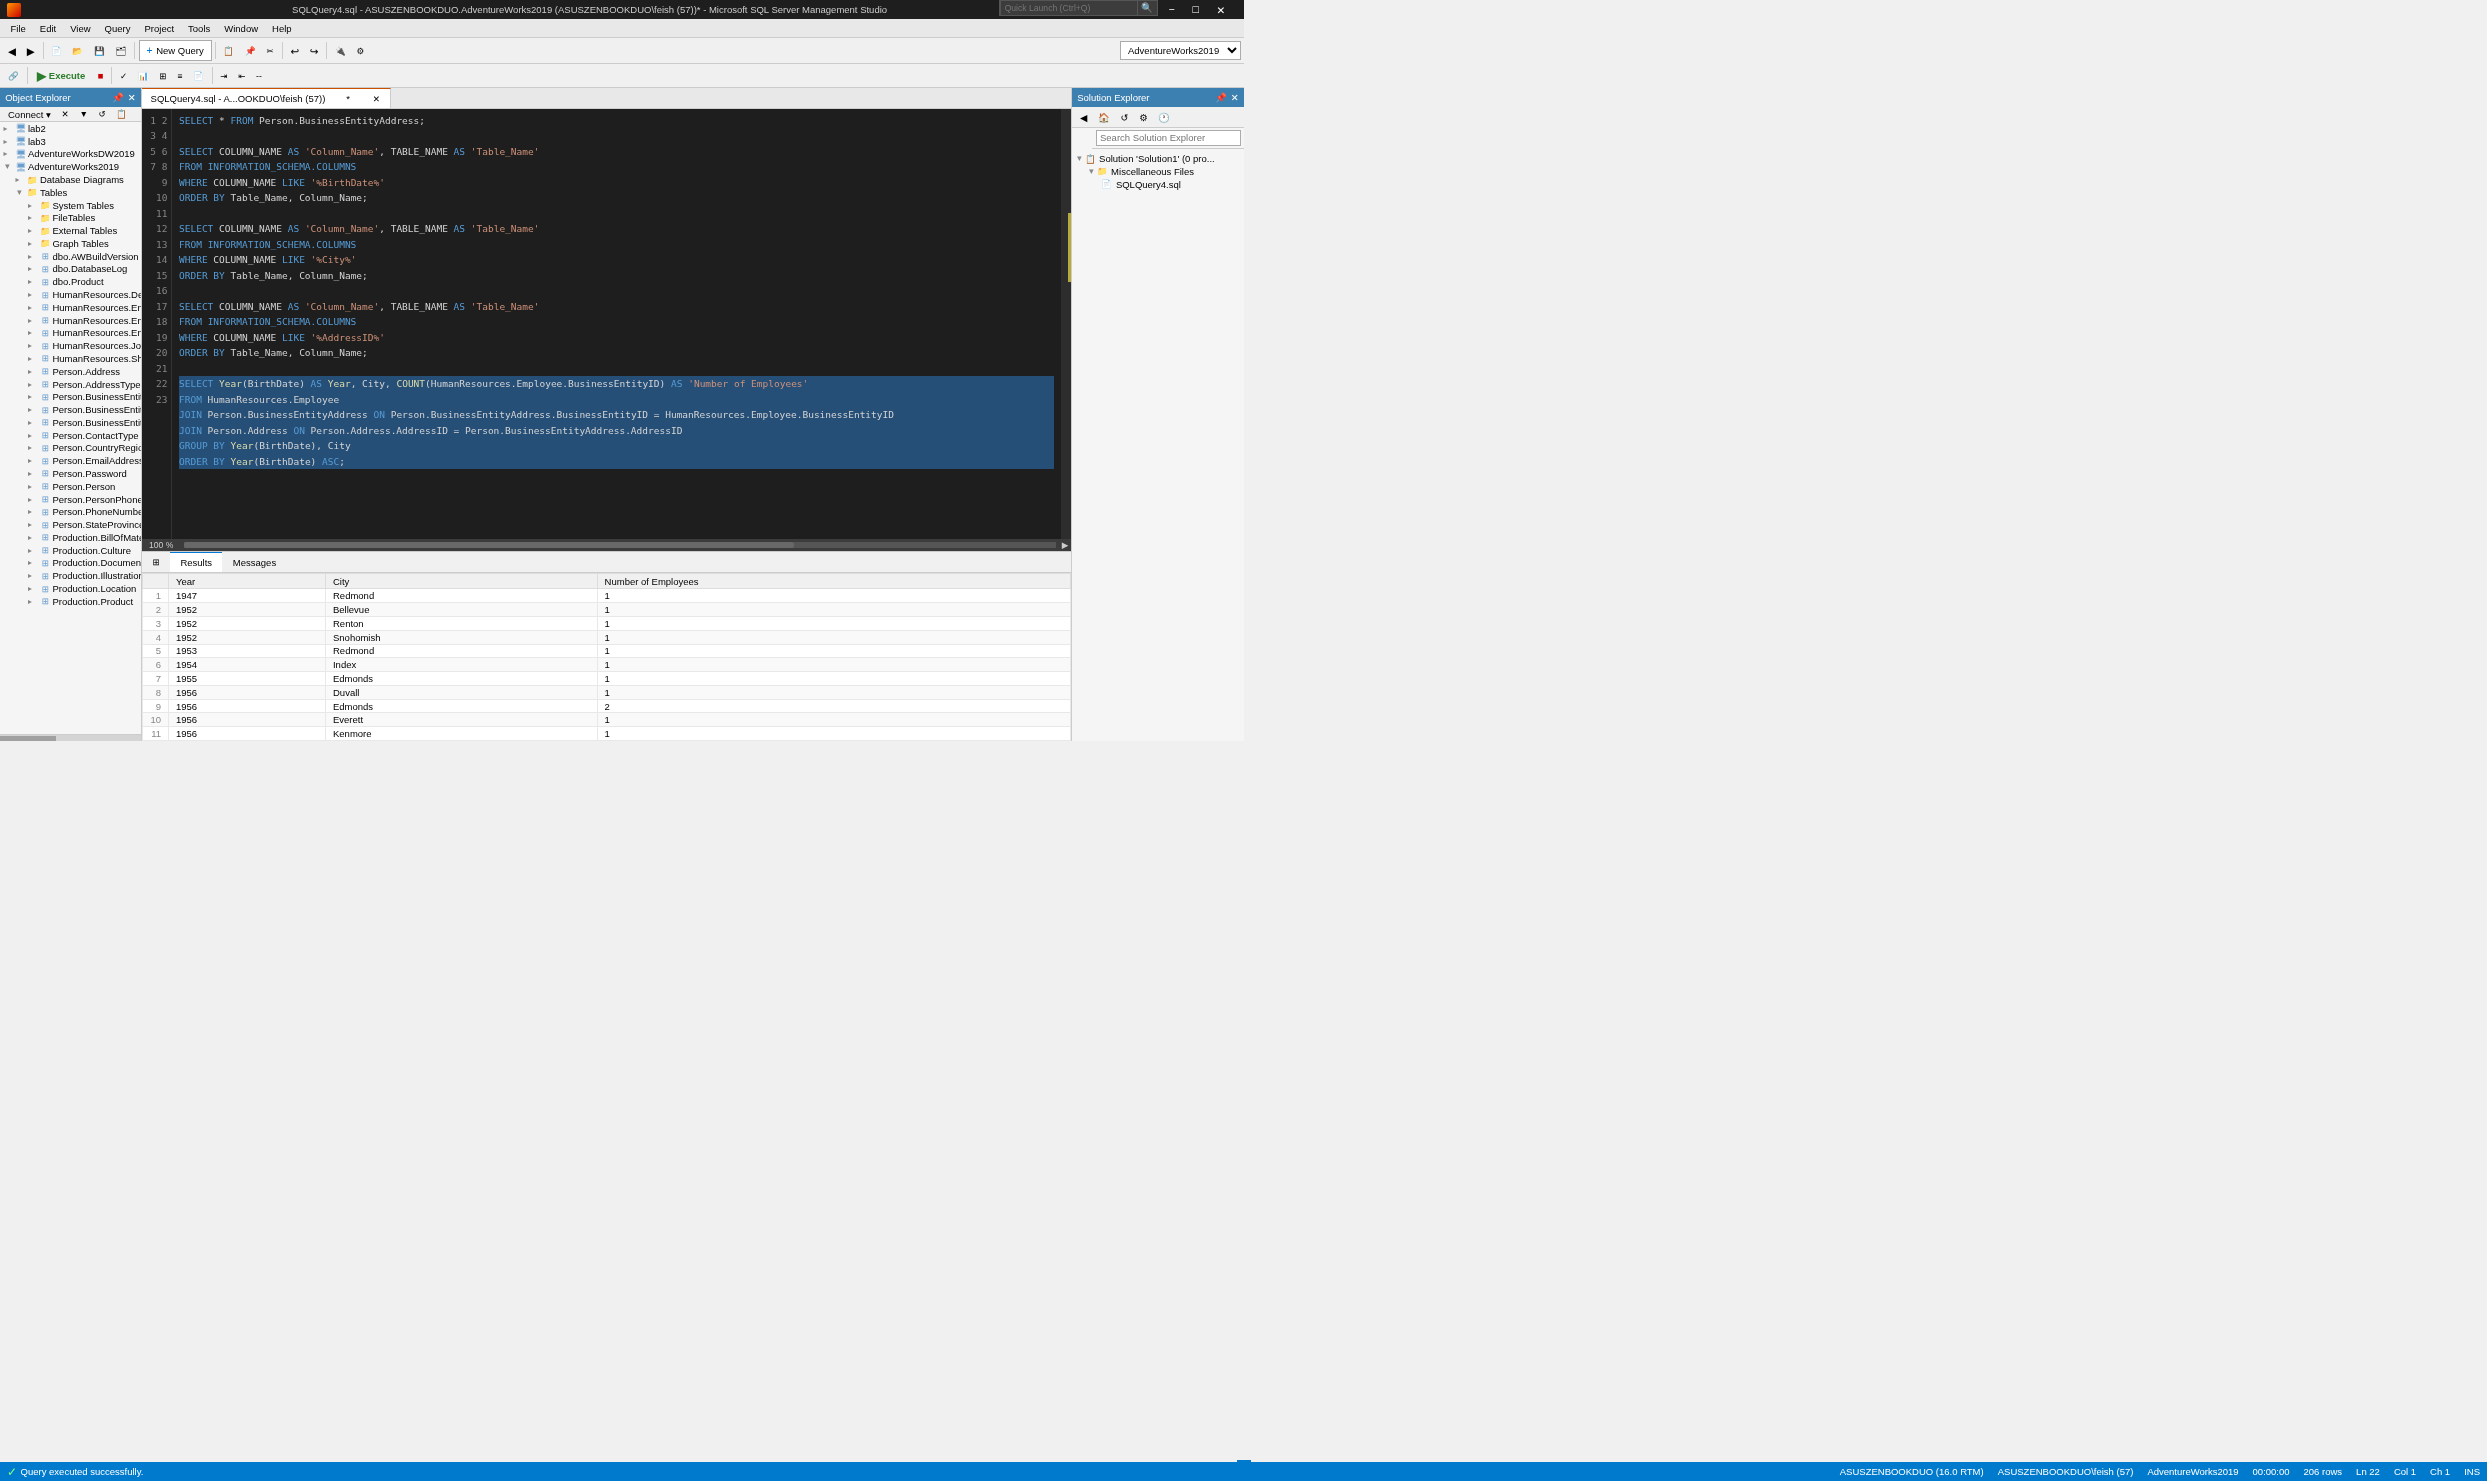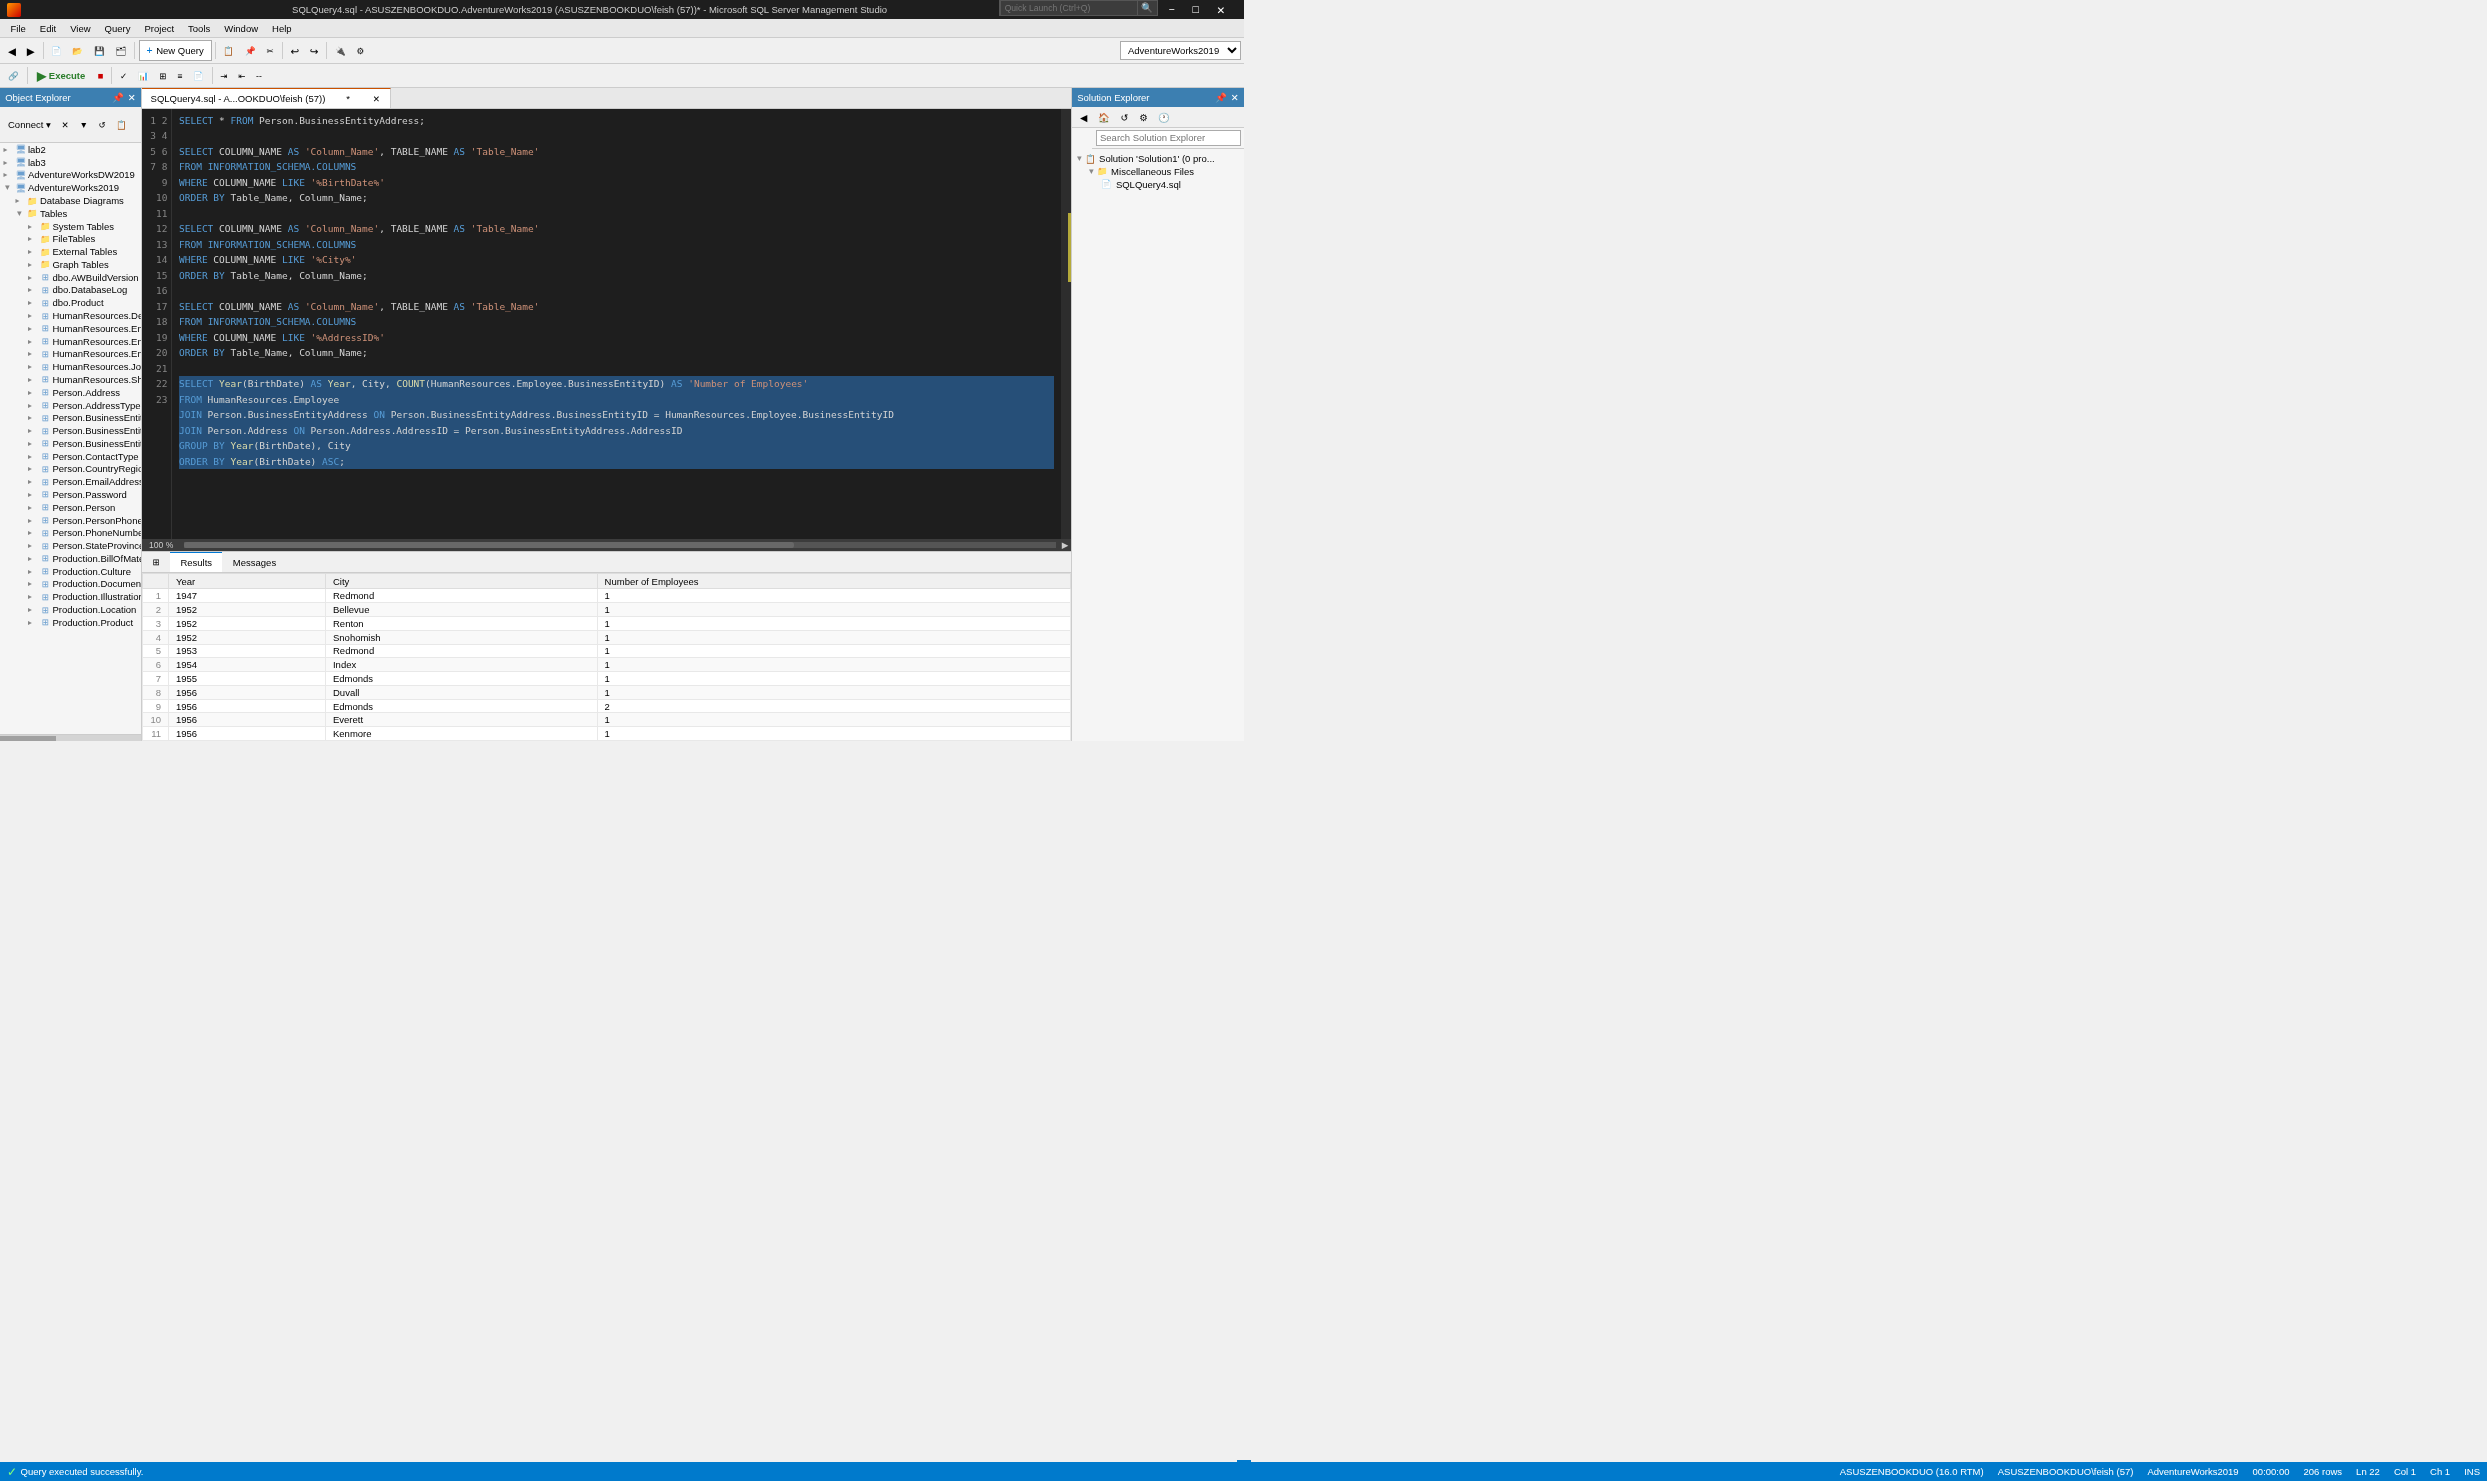--- a/index.html
+++ b/index.html
@@ -30,21 +30,21 @@
     .db-dropdown { background: #fff; border: 0.9px solid #ababab; padding: 1.7px 3.5px; height: 19px; font-size: 9.5px; width: 121px; }
     
     .execute-btn { background: transparent; border: 0.9px solid transparent; padding: 1.7px 5.2px; cursor: pointer; display: flex; align-items: center; gap: 2.6px; font-size: 9.5px; height: 21px; color: #2a7d2a; font-weight: bold; }
     
     
     #main { display: flex; height: calc(741px - 19px - 19px - 26px - 24px); }
     
     
     #objexplorer { width: 142px; background: #f5f5f5; border-right: 0.9px solid #ccc; display: flex; flex-direction: column; min-height: 0; }
     #objexplorer-header { background: #3c7fb1; color: #fff; padding: 2.6px 5.2px; font-size: 9.5px; display: flex; align-items: center; justify-content: space-between; height: 19px; }
-    #objexplorer-toolbar { background: #f0f0f0; border-bottom: 0.9px solid #ccc; padding: 1.7px 3.5px; display: flex; align-items: center; gap: 1.7px; height: 36px; }
+    #objexplorer-toolbar { background: #f0f0f0; border-bottom: 0.9px solid #ccc; padding: 1.7px 3.5px; display: flex; align-items: center; gap: 1.7px; height: 15px; }
     #objexplorer-tree { flex: 1; overflow-y: auto; overflow-x: hidden; font-size: 9.5px; }
     .tree-item { display: flex; align-items: center; padding: 0.9px 0; cursor: pointer; white-space: nowrap; }
     .tree-arrow { display: inline-block; width: 10.4px; font-size: 7.8px; flex-shrink: 0; }
     .tree-icon { display: inline-block; width: 14px; flex-shrink: 0; text-align: center; font-size: 8.6px; }
     .tree-label { font-size: 9.5px; }
     
     
     #editor-area { flex: 1; display: flex; flex-direction: column; background: #fff; min-width: 0; }
     #editor-tabs { background: #e8e8e8; border-bottom: 0.9px solid #ccc; display: flex; align-items: stretch; height: 21px; }
     .editor-tab { padding: 2.6px 8.6px; cursor: pointer; border-right: 0.9px solid #ccc; font-size: 9.5px; display: flex; align-items: center; gap: 3.5px; background: #fff; border-top: 1.7px solid #ca5100; }

